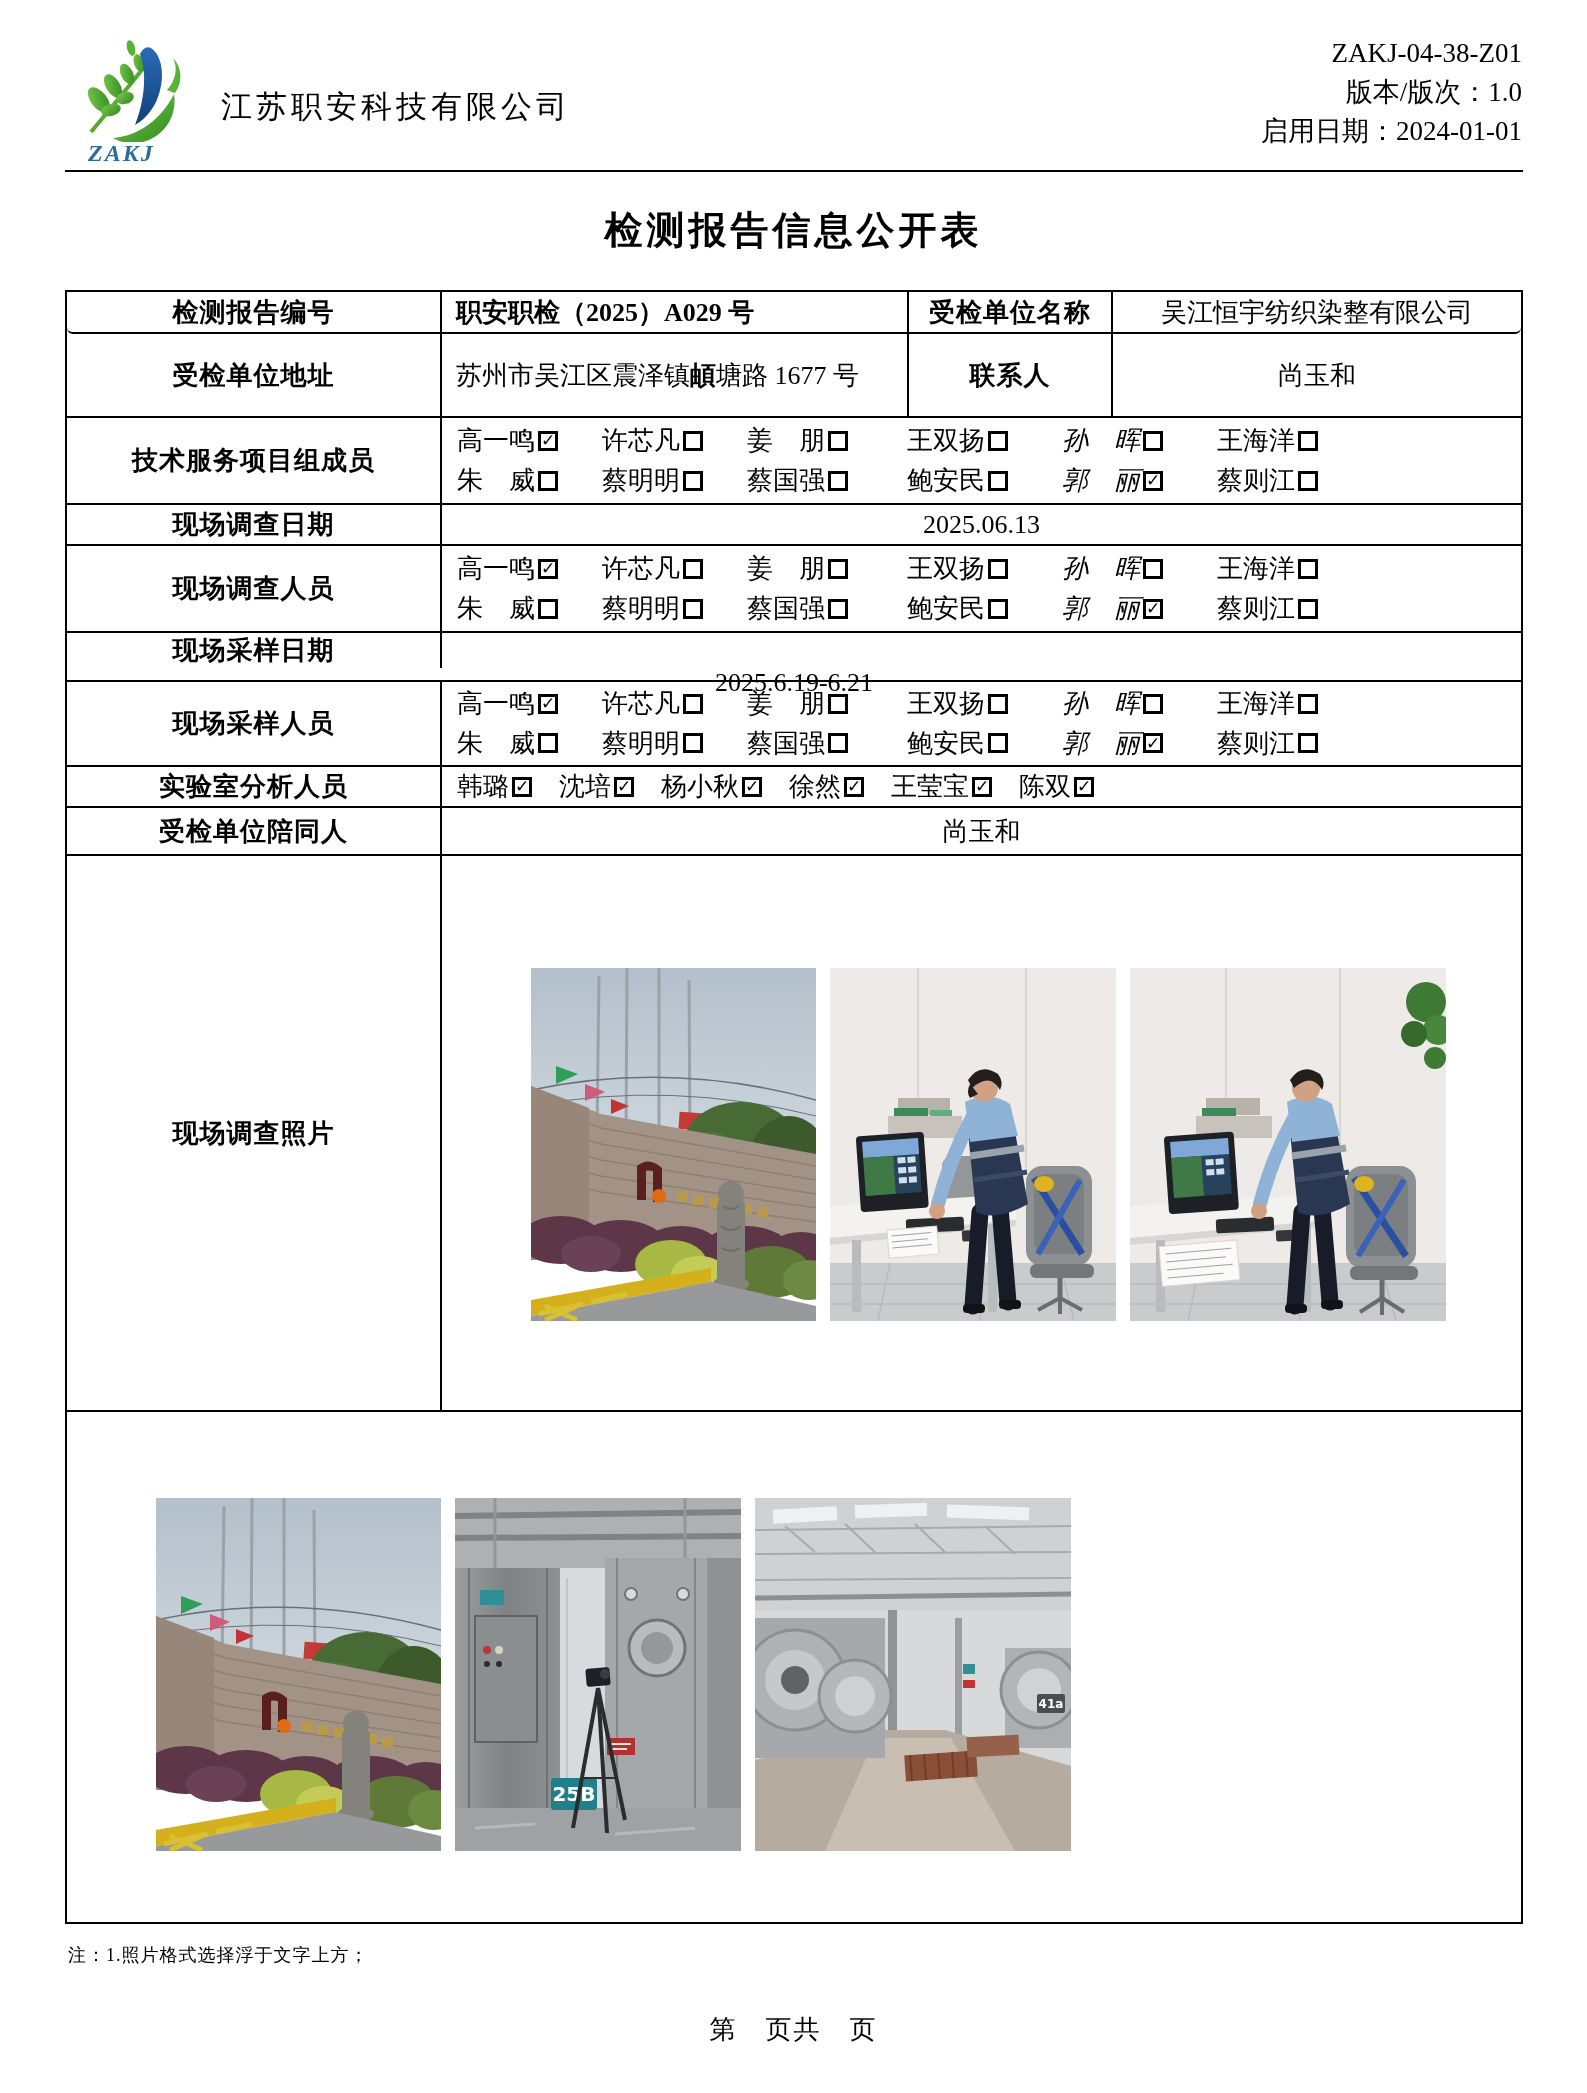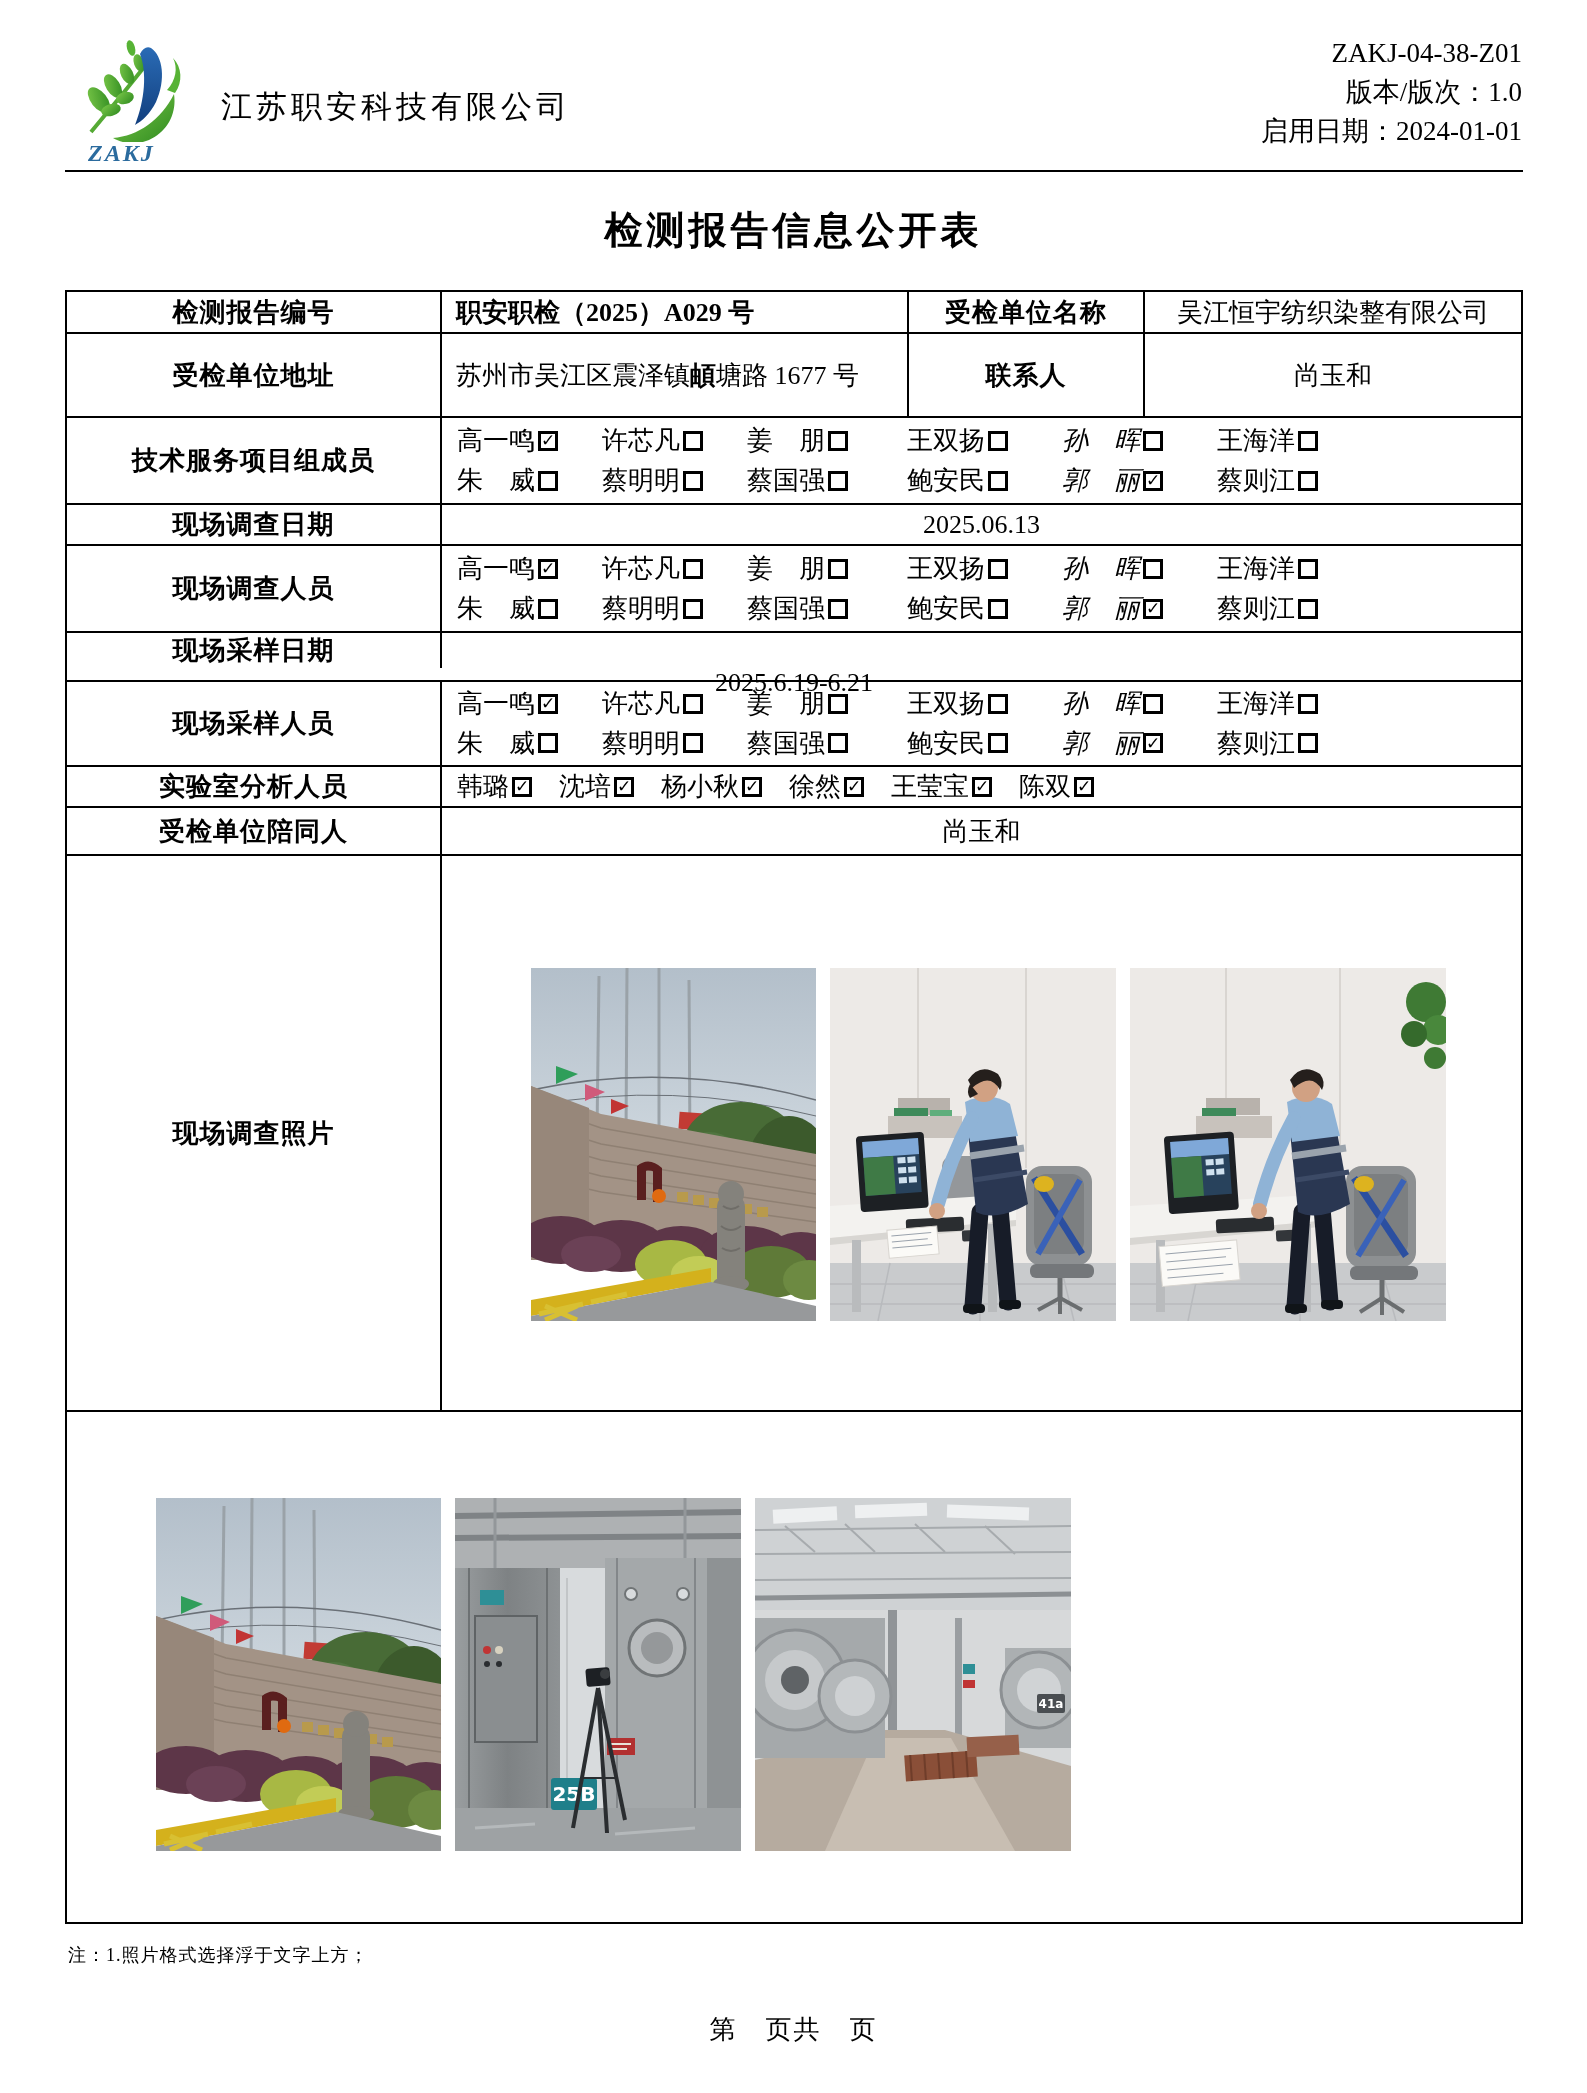--- a/index.html
+++ b/index.html
@@ -23,27 +23,27 @@
 
   
   .tbl{position:absolute;left:65px;top:290px;width:1458px;
        border:2.5px solid #000;display:flex;flex-direction:column;font-size:26px;}
   .tr{display:flex;border-bottom:2px solid #000;}
   .tr:last-child{border-bottom:none;}
   .td{display:flex;align-items:center;justify-content:center;}
   .lbl{font-weight:bold;letter-spacing:1px;}
   .w-lbl{width:375px;border-right:2px solid #000;flex:0 0 auto;}
   .w-v1{width:467px;border-right:2px solid #000;flex:0 0 auto;}
-  .w-l2{width:236px;border-right:2px solid #000;flex:0 0 auto;text-align:center;}
+  .w-l2{width:204px;border-right:2px solid #000;flex:0 0 auto;text-align:center;}
   .w-v2{flex:1;}
   .flex1{flex:1;}
   .left{justify-content:flex-start;padding-left:14px;}
   .bold{font-weight:bold;}
 
-  .h-r1{height:42px;} .h-r2{height:84px;} .h-names{height:87px;}
+  .h-r1{height:42px;border-radius:6px;} .h-r2{height:84px;} .h-names{height:87px;}
   .h-r4{height:41px;} .h-r5{height:87px;} .h-r6{height:49px;flex-direction:column;}
   .h-r7{height:85px;} .h-r8{height:41px;} .h-r9{height:48px;}
   .h-p1{height:556px;} .h-p2{height:510px;}
 
   .names-cell{flex:1;display:flex;flex-direction:column;justify-content:space-evenly;
               align-items:stretch;}
   .nline{display:flex;padding-left:15px;align-items:center;}
   .member{display:inline-flex;align-items:center;}
   .nline .member:nth-child(1){width:145px;}
   .nline .member:nth-child(2){width:145px;}

